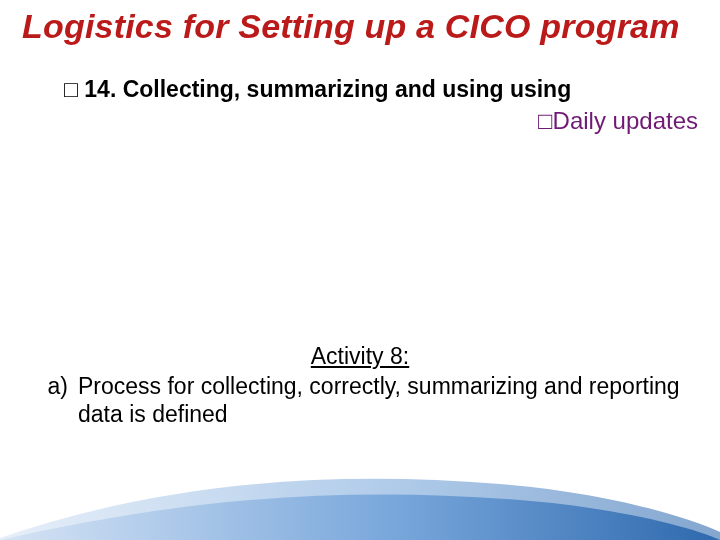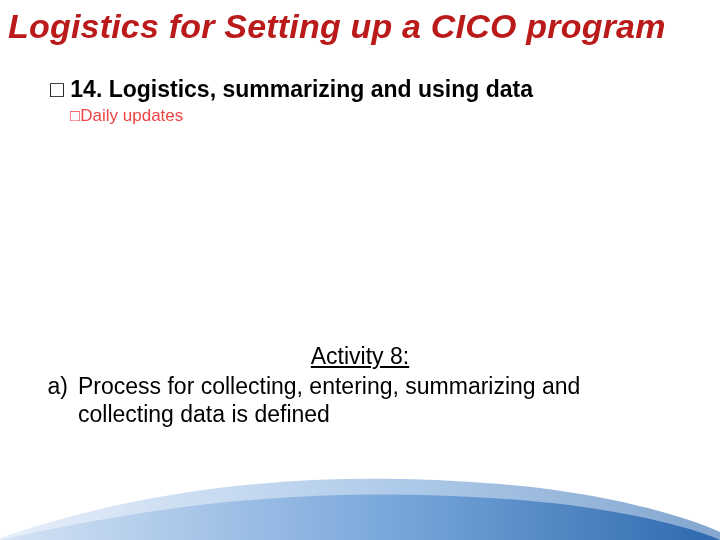--- a/index.html
+++ b/index.html
@@ -6,21 +6,21 @@
   html, body { width: 720px; height: 540px; overflow: hidden; }
   body {
     font-family: Verdana, Geneva, sans-serif;
     background: #ffffff;
     position: relative;
   }
   .slide {
     width: 720px;
     height: 540px;
     position: relative;
-    padding: 6px 22px 0 8px;
+    padding: 6px 22px 0 22px;
   }
   .title {
     font-family: Verdana, Geneva, sans-serif;
     font-weight: 700;
     font-style: italic;
     color: #bb1a1a;
     font-size: 34px;
     line-height: 1.18;
     letter-spacing: 0.2px;
     margin-bottom: 30px;
@@ -37,23 +37,24 @@
     margin-bottom: 2px;
   }
   .bullet-square {
     font-family: Arial, sans-serif;
     display: inline-block;
     vertical-align: baseline;
   }
   .sub-list {
     padding-left: 20px;
     font-family: Verdana, Geneva, sans-serif;
-    font-size: 17px;
-    color: #ef4444;
+    font-size: 24px;
+    color: #701a75;
     line-height: 1.22;
+    text-align: right;
   }
   .sub-item { margin: 0; }
   .sub-bullet {
     font-family: Arial, sans-serif;
     display: inline-block;
   }
   .activity-block {
     position: absolute;
     left: 38px;
     right: 38px;
@@ -93,34 +94,34 @@
 <body>
 
 <div class="slide">
 
   <h1 class="title">Logistics for Setting up a CICO program</h1>
 
   <div class="content">
     <div class="item-heading">
       <span class="bullet-square">□</span>
       <span>14.</span>
-      <span>Logistics, summarizing and using data</span>
+      <span>Collecting, summarizing and using using</span>
     </div>
     <div class="sub-list">
       <div class="sub-item">
         <span class="sub-bullet">□</span><span>Daily updates</span>
       </div>
     </div>
   </div>
 
   <div class="activity-block">
     <div class="activity-title">Activity 8:</div>
     <div class="activity-item">
       <div class="activity-marker">a)</div>
-      <div class="activity-text">Process for collecting, entering, summarizing and collecting data is defined</div>
+      <div class="activity-text">Process for collecting, correctly, summarizing and reporting data is defined</div>
     </div>
   </div>
 
   <svg class="swoosh" viewBox="0 0 720 80" preserveAspectRatio="none">
     <defs>
       <linearGradient id="g1" x1="0" y1="0" x2="1" y2="0">
         <stop offset="0%" stop-color="#d3e2f4"></stop>
         <stop offset="55%" stop-color="#6ea0d8"></stop>
         <stop offset="100%" stop-color="#1f5ea8"></stop>
       </linearGradient>

